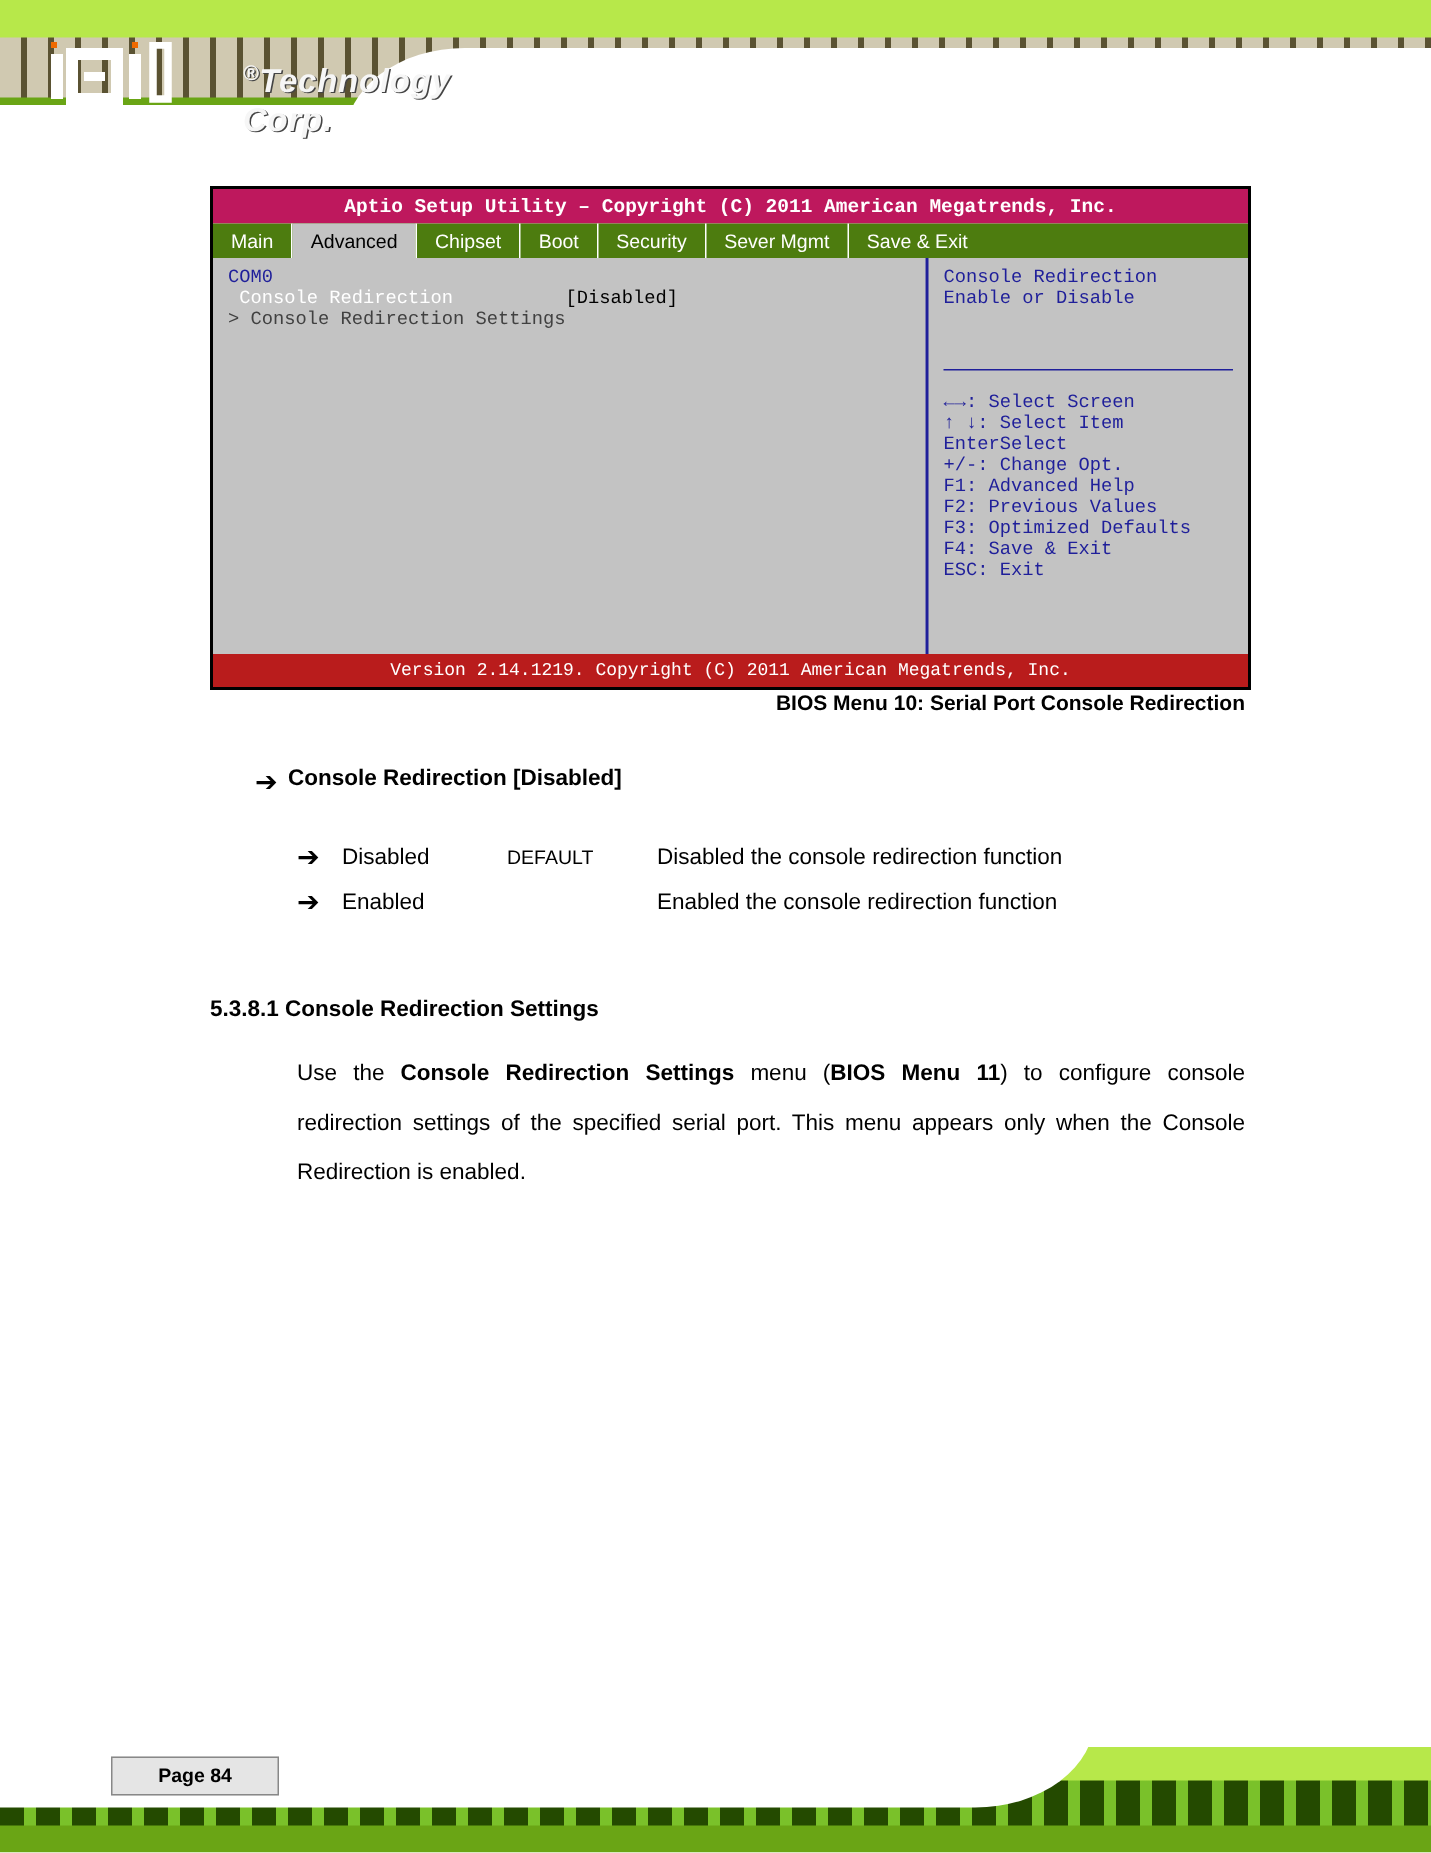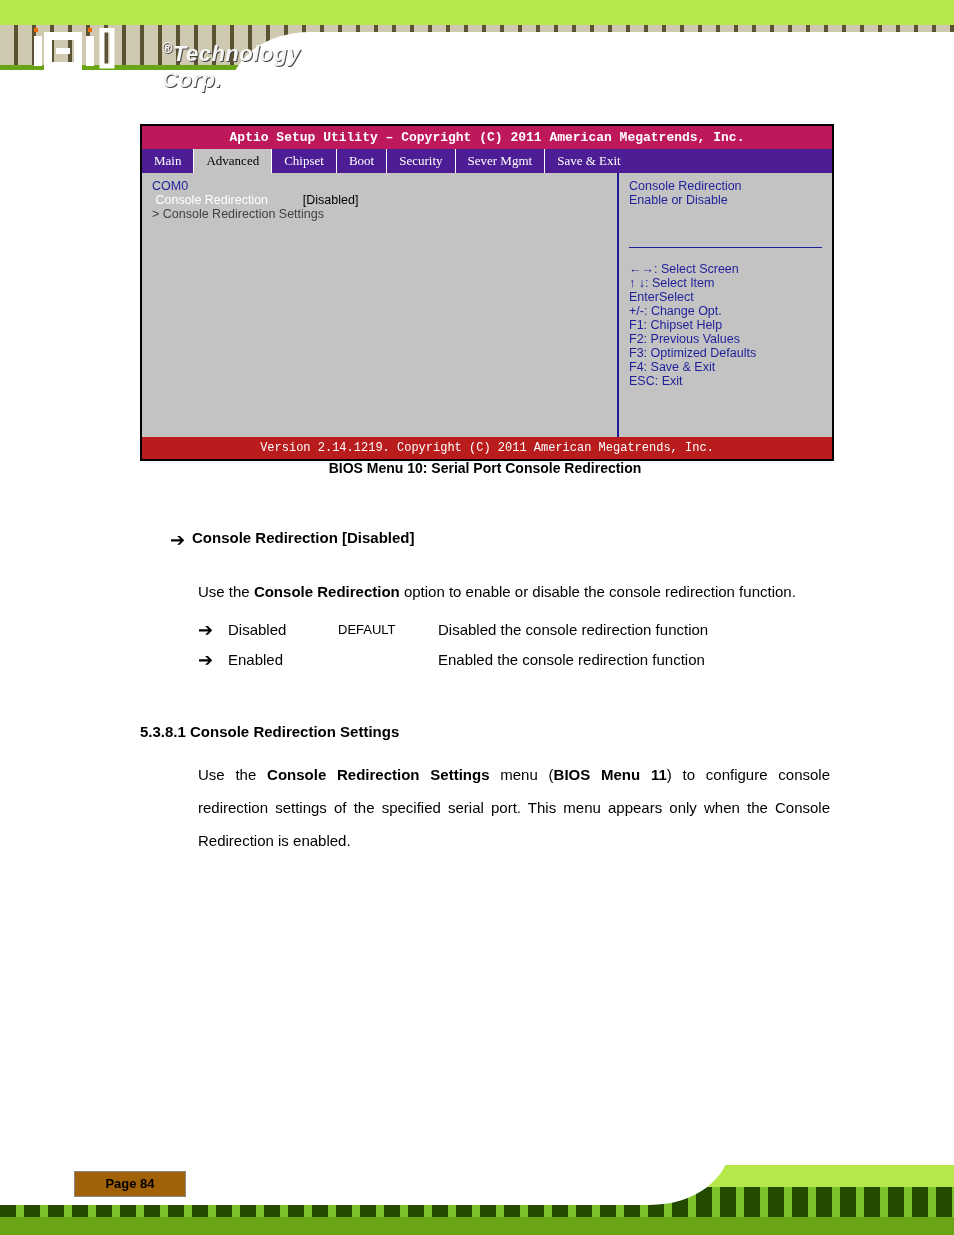--- a/index.html
+++ b/index.html
@@ -14,39 +14,39 @@
   .logo{position:absolute;left:34px;top:28px;color:#fff;font-weight:700}
   .logo .mark{display:inline-block;vertical-align:middle}
   .logo .mark svg{display:block}
   .logo .tag{position:absolute;left:128px;top:12px;font-style:italic;letter-spacing:.5px;font-size:22px;color:#f6f6f6;text-shadow:1px 1px 0 #444}
   .logo .tag .r{font-size:14px;vertical-align:super}
   .prodname{position:absolute;right:60px;top:58px;font-weight:700;font-size:18px;color:#222}
 
   
   .bios{position:absolute;left:140px;top:124px;width:690px;border:2px solid #000}
   .bios .title{background:#be185d;color:#fff;font-family:"Courier New",monospace;font-size:13px;text-align:center;padding:4px 0;font-weight:700}
-  .bios .tabs{display:flex;background:#4c1d95;color:#fff;font-family:Liberation Serif, serif;font-size:13px}
+  .bios .tabs{display:flex;background:#4d7c0f;color:#fff;font-family:Liberation Sans, sans-serif;font-size:13px}
   .bios .tabs span{padding:4px 12px;white-space:nowrap}
   .bios .tabs span[data-active]{background:#c3c3c3;color:#000}
   .bios .tabs .sep{width:1px;background:#fff;padding:0}
-  .bios .body{display:flex;font-family:Liberation Sans, sans-serif;font-size:12.5px}
+  .bios .body{display:flex;font-family:Liberation Mono, monospace;font-size:12.5px}
   .bios .left{flex:0 0 455px;background:#c3c3c3;padding:6px 10px 8px;min-height:250px;white-space:pre}
   .bios .left .hdr2{color:#1f1f9a}
   .bios .left .val{color:#000}
   .bios .left .sel{color:#fff}
   .bios .left .menu{color:#414141}
   .bios .right{flex:1;background:#c3c3c3;border-left:2px solid #1f1f9a;padding:6px 10px;white-space:pre;color:#1f1f9a}
   .bios .right .rule{margin-top:40px;border-top:1px solid #1f1f9a;height:0}
   .bios .right .keys{color:#1f1f9a}
   .bios .right .keys .arrows{font-weight:700}
   .bios .foot{background:#b91c1c;color:#fff;font-family:"Courier New",monospace;font-size:12px;text-align:center;padding:4px 0}
 
   
   .content{position:absolute;left:140px;top:460px;width:690px}
-  .caption{text-align:center;font-weight:700;font-size:14px;margin-bottom:53px}
+  .caption{text-align:right;font-weight:700;font-size:14px;margin-bottom:34px}
   .sect{margin-left:30px}
   .sect .row{display:flex;align-items:flex-start;margin-bottom:28px}
   .sect .row .ar{width:22px;font-size:18px}
   .sect .row .lbl{font-weight:700}
   .para{margin-left:58px;line-height:1.7;text-align:justify;margin-bottom:14px}
   .opts{margin-left:58px}
   .opts .orow{display:flex;align-items:center;margin-bottom:8px}
   .opts .orow .ar{width:30px;font-size:18px}
   .opts .orow .nm{width:110px}
   .opts .orow .df{font-size:13px;width:100px}
@@ -56,21 +56,21 @@
   .bold{font-weight:700}
 
   
   .ftr{position:absolute;left:0;bottom:0;width:100%;height:120px;
        background:linear-gradient(0deg,#6aa515 0 30px,#b7e84a 30px 70px,transparent 70px)}
   .ftr .curve{position:absolute;left:0;bottom:30px;width:730px;height:110px;border-radius:0 0 80px 0/0 0 60px 0;background:#fff}
   .ftr .stripe{position:absolute;left:0;bottom:18px;width:100%;height:30px;
        background:repeating-linear-gradient(90deg,#244a00 0 16px,#7ac12a 16px 24px)}
   .ftr .swoosh{position:absolute;right:190px;bottom:70px;width:250px;height:70px;
        background:radial-gradient(ellipse 150px 40px at 60% 100%,#aeb0a3 0 40px,transparent 41px)}
-  .pgbox{position:absolute;left:74px;bottom:38px;width:110px;height:24px;background:#a16207;border:1px solid #888;text-align:center;line-height:24px;font-weight:700;font-size:13px}
+  .pgbox{position:absolute;left:74px;bottom:38px;width:110px;height:24px;background:#e5e5e5;border:1px solid #888;text-align:center;line-height:24px;font-weight:700;font-size:13px}
 </style>
 </head>
 <body>
 
 <div class="page">
 
   <div class="hdr">
     <div class="stripe"></div>
     <div class="curve"></div>
   </div>
@@ -117,42 +117,39 @@
 
 
 </div>
       <div class="right"><span>Console Redirection
 Enable or Disable</span>
 <div class="rule"></div>
 <div class="keys"><span class="arrows">←→</span><span>: Select Screen</span>
 <span class="arrows">↑ ↓</span><span>: Select Item</span>
 <span>Enter</span><span>Select</span>
 <span>+/-</span><span>: Change Opt.</span>
-<span>F1</span><span>: Chipset Help</span>
+<span>F1</span><span>: Advanced Help</span>
 <span>F2</span><span>: Previous Values</span>
 <span>F3</span><span>: Optimized Defaults</span>
 <span>F4</span><span>: Save &amp; Exit</span>
 <span>ESC</span><span>: Exit</span></div>
 </div>
     </div>
     <div class="foot">Version 2.14.1219. Copyright (C) 2011 American Megatrends, Inc.</div>
   </div>
 
   <div class="content">
     <div class="caption">BIOS Menu 10: Serial Port Console Redirection</div>
 
     <div class="sect">
       <div class="row">
         <span class="ar">➔</span>
         <span class="lbl">Console Redirection [Disabled]</span>
       </div>
     </div>
-    <p class="para">
-      <span>Use the </span><span class="bold">Console Redirection</span><span> option to enable or disable the console redirection function.</span>
-    </p>
     <div class="opts">
       <div class="orow">
         <span class="ar">➔</span>
         <span class="nm">Disabled</span>
         <span class="df">DEFAULT</span>
         <span class="dsc">Disabled the console redirection function</span>
       </div>
       <div class="orow">
         <span class="ar">➔</span>
         <span class="nm">Enabled</span>

